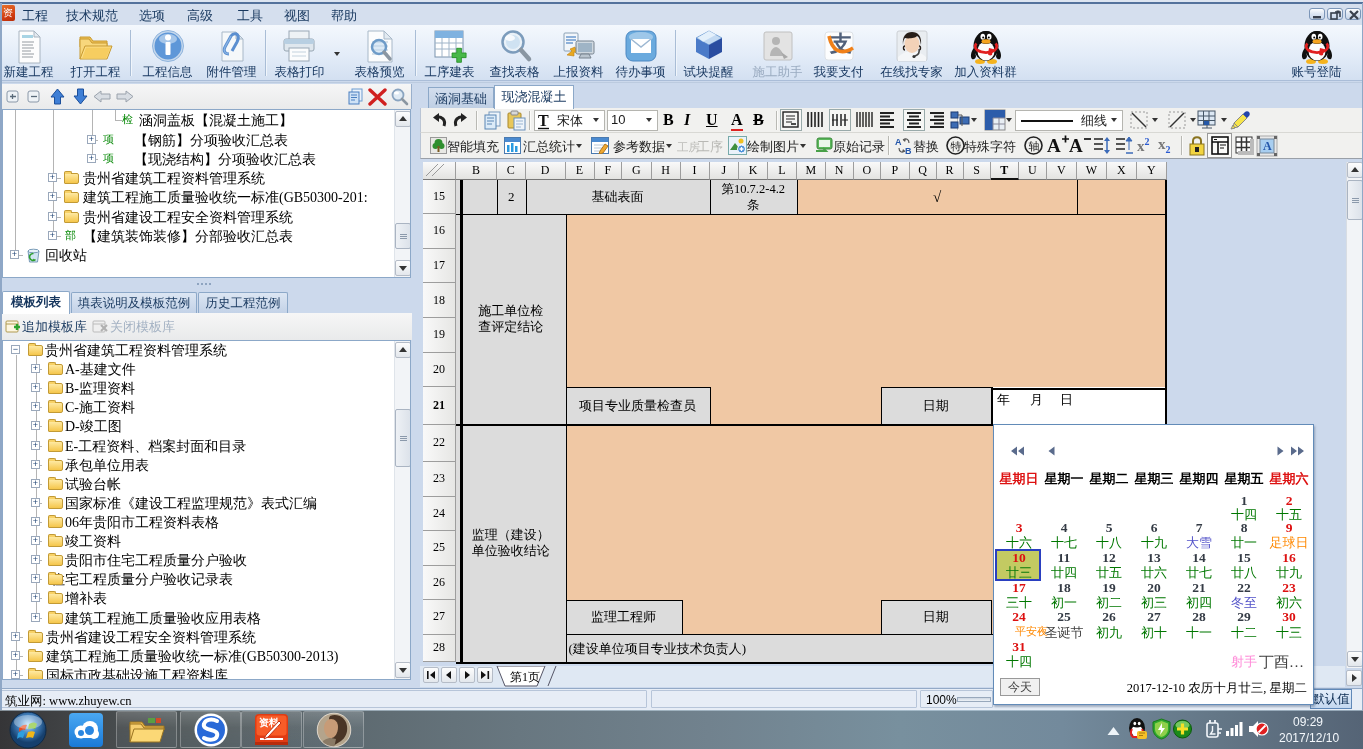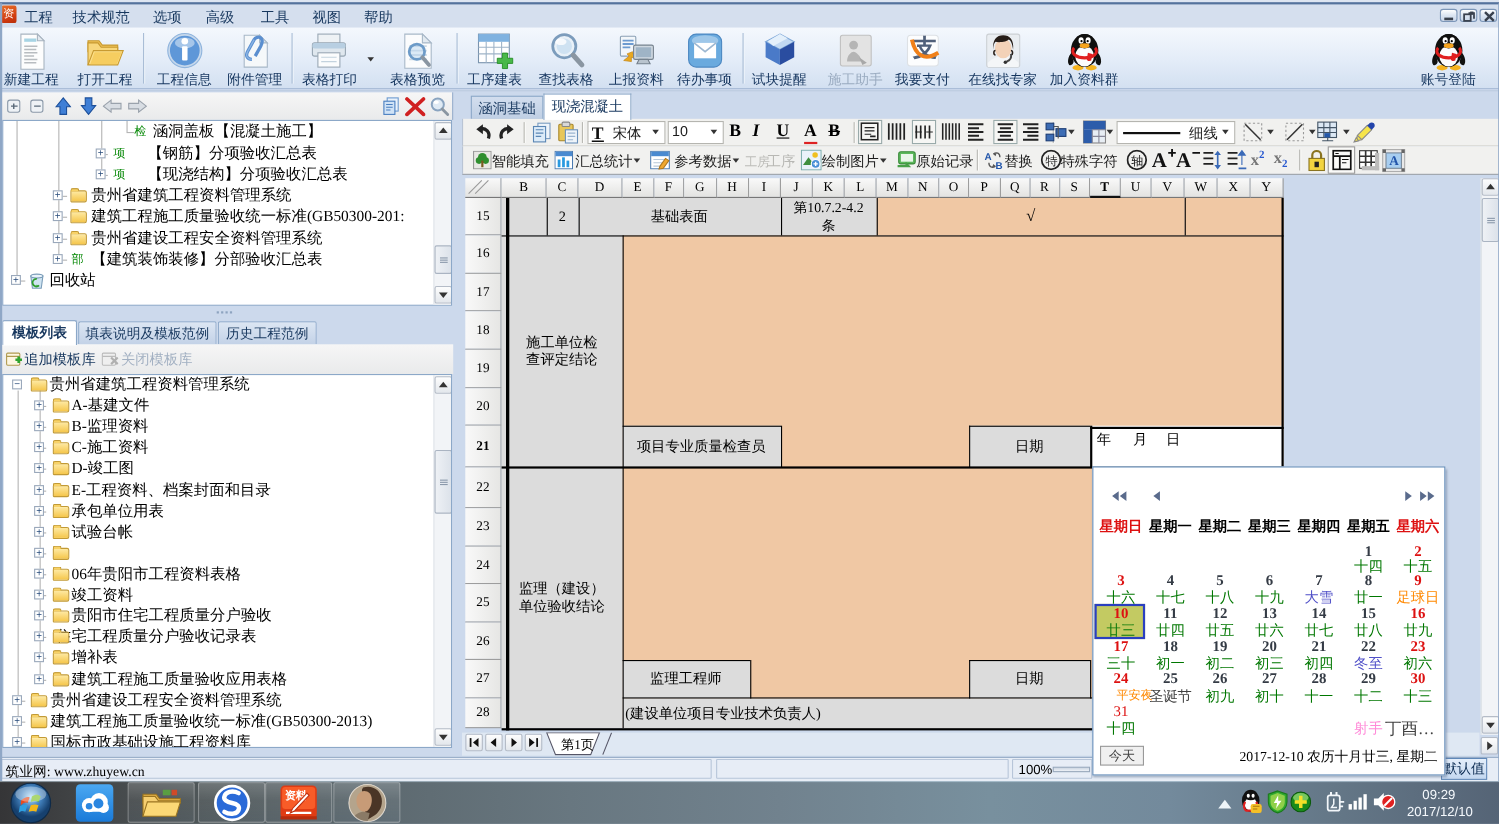--- a/index.html
+++ b/index.html
@@ -442,20 +442,21 @@
     <span class="fld" style="left:45px;top:80px"></span>
 <div class="trow" style="left:62px;top:96px">E-工程资料、档案封面和目录</div>
     <span class="exp" style="left:28px;top:100px">+</span>
     <span class="fld" style="left:45px;top:100px"></span>
 <div class="trow" style="left:62px;top:115px">承包单位用表</div>
     <span class="exp" style="left:28px;top:119px">+</span>
     <span class="fld" style="left:45px;top:119px"></span>
 <div class="trow" style="left:62px;top:134px">试验台帐</div>
     <span class="exp" style="left:28px;top:138px">+</span>
     <span class="fld" style="left:45px;top:138px"></span>
+<div class="trow" style="left:62px;top:153px">国家标准《建设工程监理规范》表式汇编</div>
     <span class="exp" style="left:28px;top:157px">+</span>
     <span class="fld" style="left:45px;top:157px"></span>
 <div class="trow" style="left:62px;top:172px">06年贵阳市工程资料表格</div>
     <span class="exp" style="left:28px;top:176px">+</span>
     <span class="fld" style="left:45px;top:176px"></span>
 <div class="trow" style="left:62px;top:191px">竣工资料</div>
     <span class="exp" style="left:28px;top:195px">+</span>
     <span class="fld" style="left:45px;top:195px"></span>
 <div class="trow" style="left:62px;top:210px">贵阳市住宅工程质量分户验收</div>
     <span class="exp" style="left:28px;top:214px">+</span>
@@ -909,21 +910,21 @@
 <div class="cd" style="left:92.5px;top:184px;font-weight:bold;font-size:13.5px;color:#343b45">26</div>
 <div class="cd" style="left:92.5px;top:199px;font-size:13px;color:#007700">初九</div>
 <div class="cd" style="left:137.5px;top:184px;font-weight:bold;font-size:13.5px;color:#343b45">27</div>
 <div class="cd" style="left:137.5px;top:199px;font-size:13px;color:#007700">初十</div>
 <div class="cd" style="left:182.5px;top:184px;font-weight:bold;font-size:13.5px;color:#343b45">28</div>
 <div class="cd" style="left:182.5px;top:199px;font-size:13px;color:#007700">十一</div>
 <div class="cd" style="left:227.5px;top:184px;font-weight:bold;font-size:13.5px;color:#343b45">29</div>
 <div class="cd" style="left:227.5px;top:199px;font-size:13px;color:#007700">十二</div>
 <div class="cd" style="left:272.5px;top:184px;font-weight:bold;font-size:13.5px;color:#dd1111">30</div>
 <div class="cd" style="left:272.5px;top:199px;font-size:13px;color:#007700">十三</div>
-<div class="cd" style="left:2.5px;top:214px;font-weight:normal;font-size:13.5px;color:#dd1111">31</div>
+<div class="cd" style="left:2.5px;top:214px;font-weight:bold;font-size:13.5px;color:#dd1111">31</div>
 <div class="cd" style="left:2.5px;top:228px;font-size:13px;color:#007700">十四</div>
 <div class="cd" style="left:227.5px;top:228px;font-size:13px;color:#ff8ad8">射手</div>
 <div class="cd" style="left:265px;top:228px;font-size:15px;color:#404040">丁酉…</div>
 </div>
 <div class="abs" style="left:6px;top:253px;width:40px;height:18px;background:#f0f0f0;border:1px solid #999;text-align:center;line-height:17px;font-size:12px;color:#444;font-family:'Liberation Serif',serif">今天</div>
 <div class="abs ser" style="left:0;top:255px;width:313px;text-align:right;font-size:12.5px;color:#000">2017-12-10 农历十月廿三, 星期二</div>
 </div>
 <div class="abs" id="status"></div>
 <div id="statusitems">
 <div class="sseg abs" style="left:1px;width:646px"></div>

